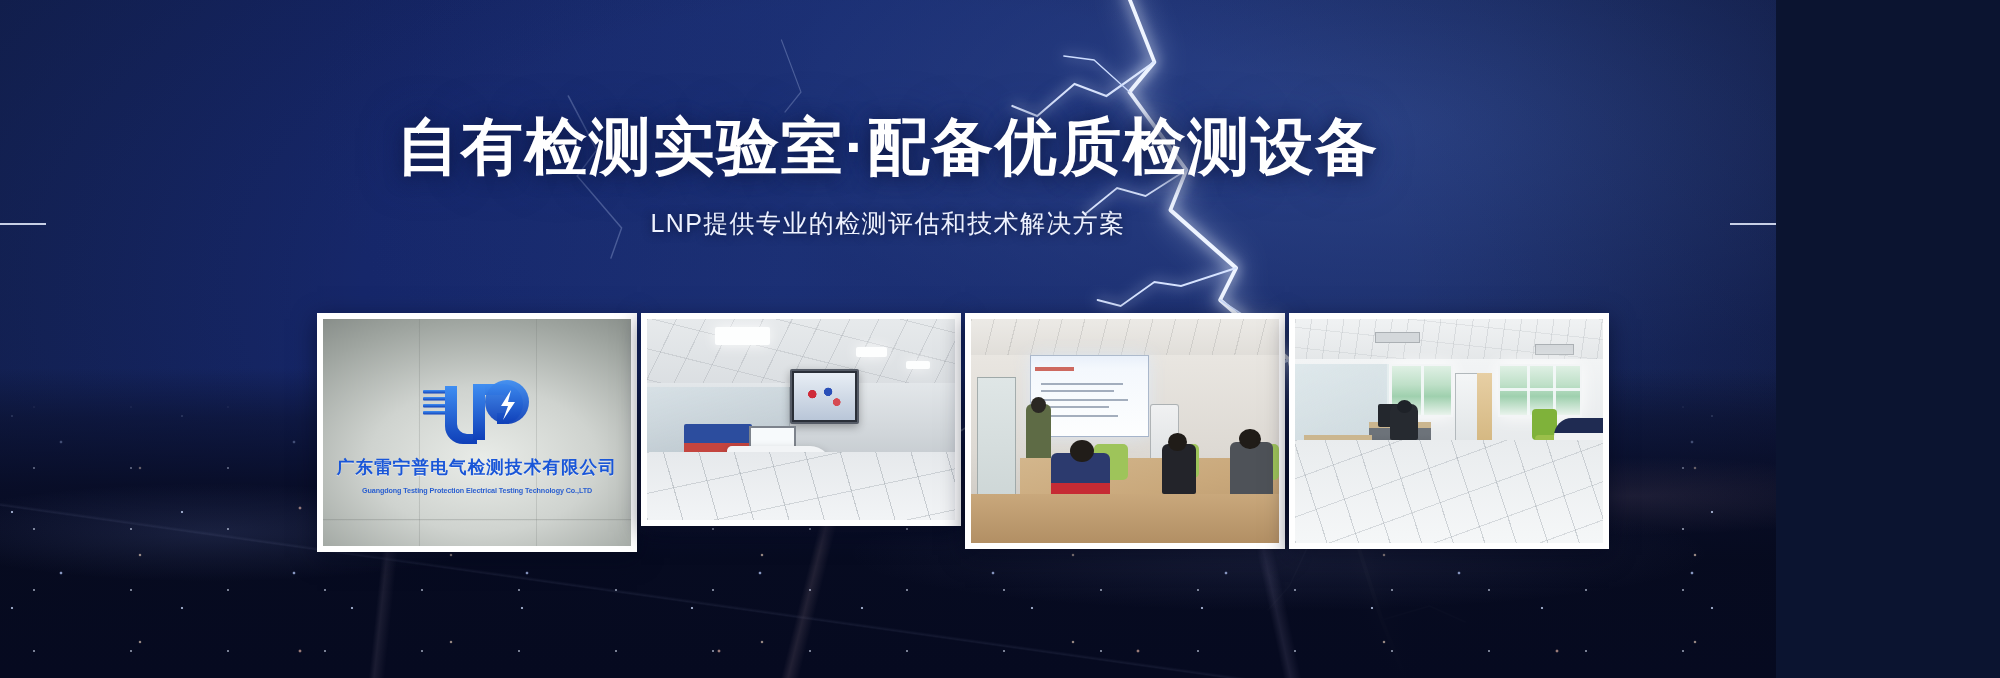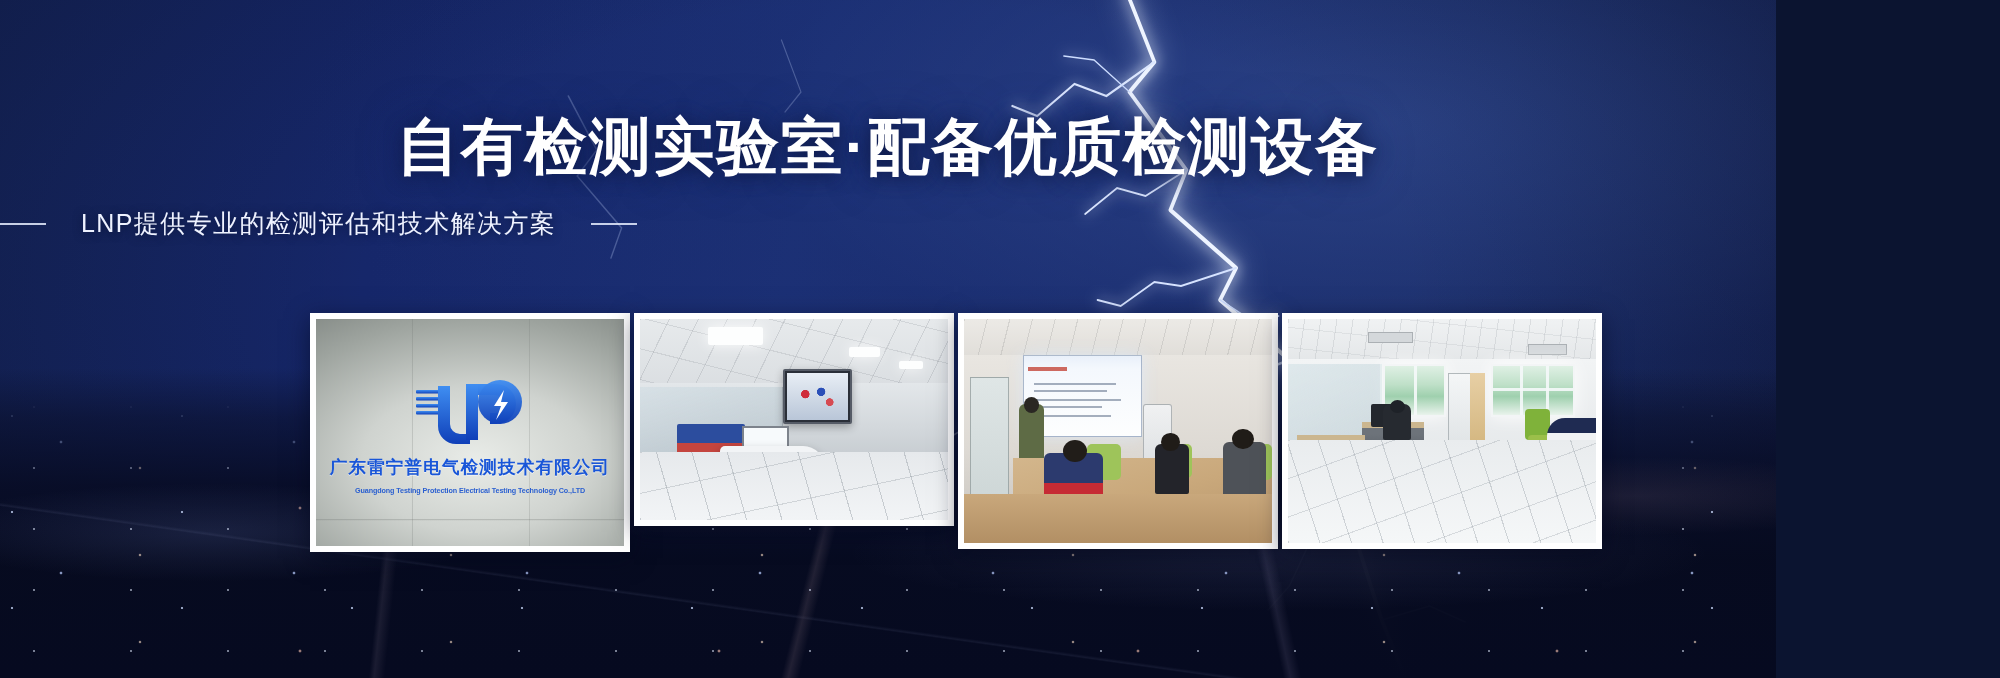--- a/index.html
+++ b/index.html
@@ -108,41 +108,41 @@
     line-height: 1.12;
     font-weight: 700;
     letter-spacing: 2px;
     text-shadow: 0 2px 18px rgba(10,20,60,0.85), 0 0 42px rgba(20,40,110,0.6);
     white-space: nowrap;
   }
   .sub-row {
     margin-top: 26px;
     display: flex;
     align-items: center;
-    justify-content: flex-start;
+    justify-content: space-between;
     gap: 35px;
   }
   .rule {
     display: block;
     width: 46px;
     height: 2px;
     background: rgba(232,238,255,0.85);
   }
   .subhead {
     color: #eef2ff;
     font-size: 25px;
     letter-spacing: 1.4px;
     white-space: nowrap;
     text-shadow: 0 1px 10px rgba(8,16,48,0.8);
   }
 
   
   .gallery {
     position: absolute;
-    left: 310px;
+    left: 317px;
     top: 313px;
     width: 1343px;
     height: 240px;
     display: flex;
     align-items: flex-start;
     gap: 4px;
     z-index: 4;
     text-align: right;
   }
   .photo-card {

